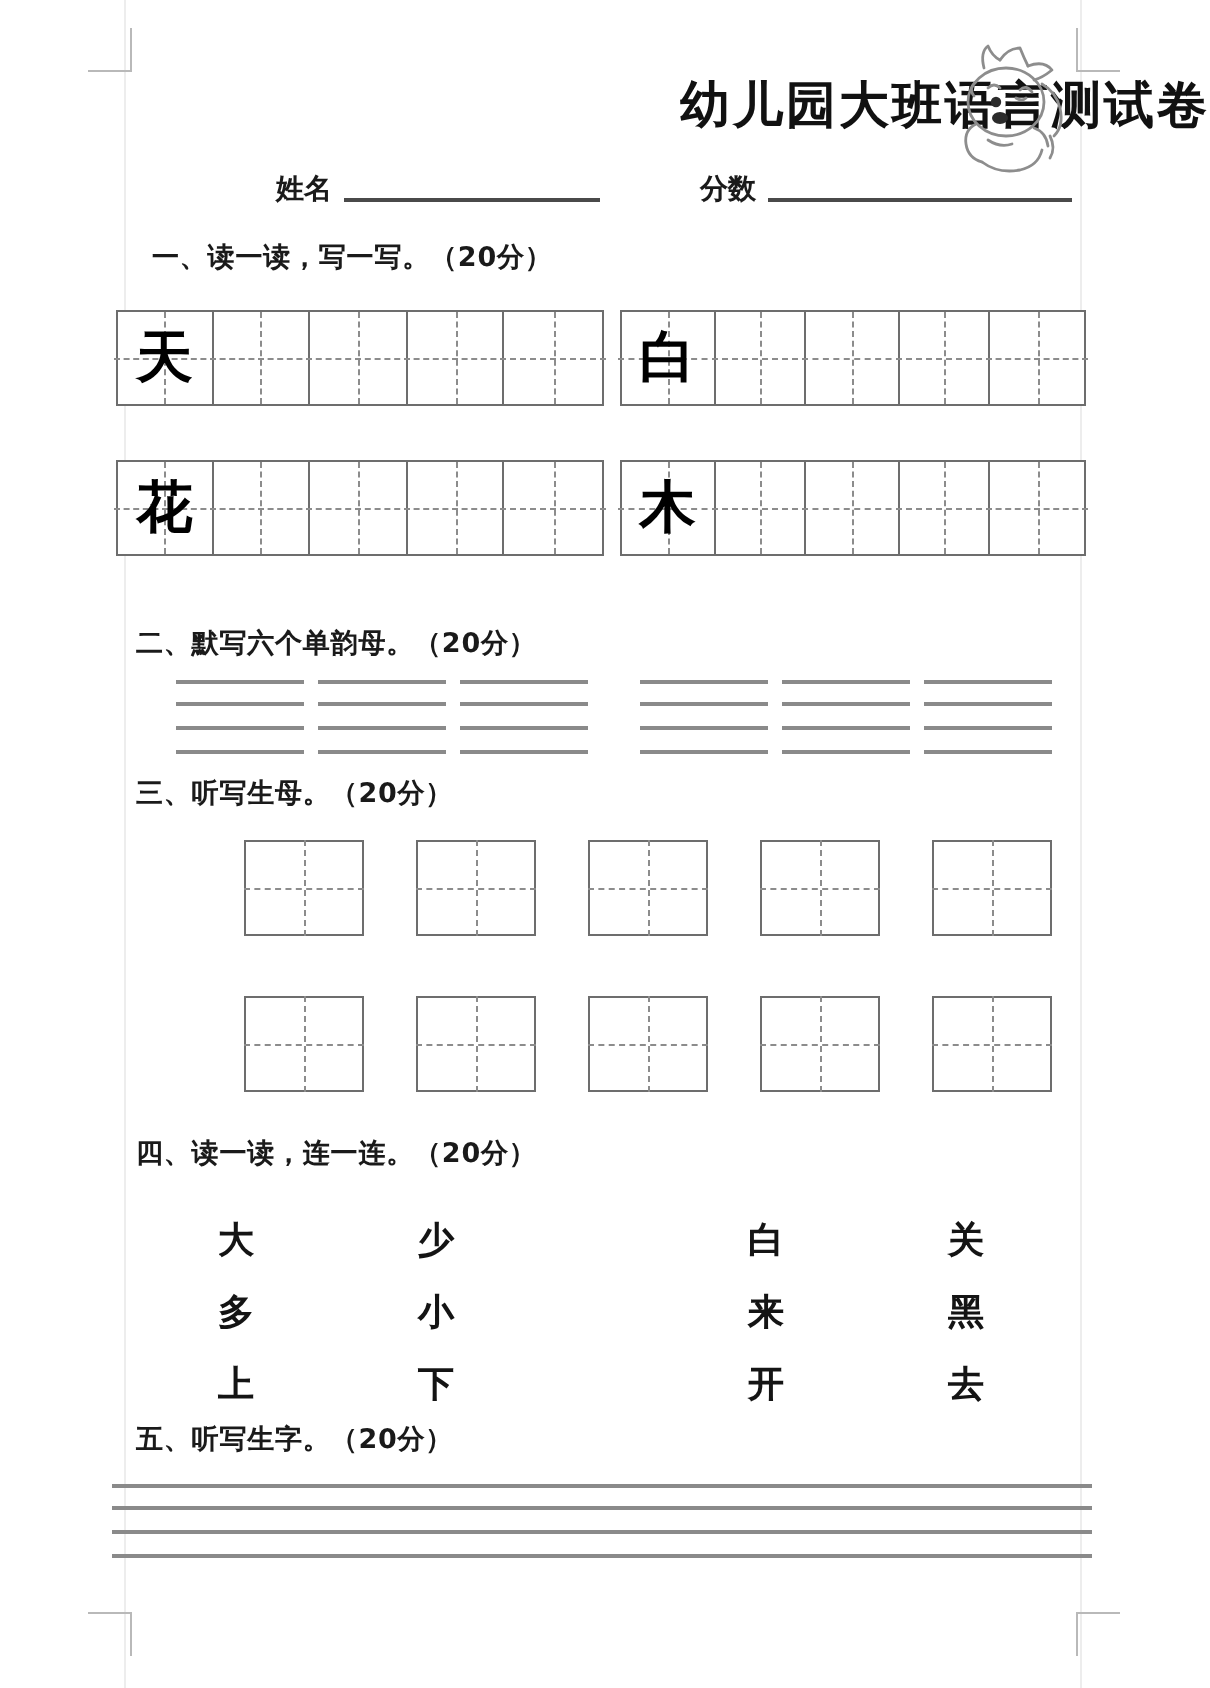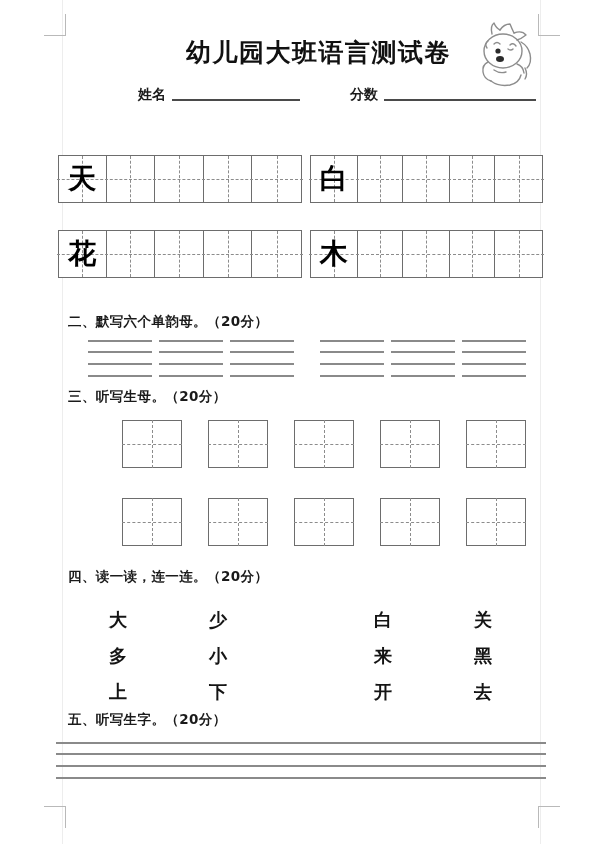--- a/index.html
+++ b/index.html
@@ -58,21 +58,21 @@
   .corner.br { left: 538px; top: 806px; }
   .corner.br .h { left: 0; top: 0; }
   .corner.br .v { left: 0; top: 0; }
 
   
   .paper-title {
     position: absolute;
     left: 0;
     right: 0;
     top: 36px;
-    text-align: center;
+    text-align: right;
     font-family: "DejaVu Sans", sans-serif;
     font-weight: bold;
     font-size: 25px;
     letter-spacing: 1.5px;
     color: #111111;
     margin-left: 32px;
   }
 
   .mascot {
     position: absolute;
@@ -270,20 +270,21 @@
     <div class="field name">
       <span class="lbl">姓名</span>
       <span class="rule"></span>
     </div>
     <div class="field score">
       <span class="lbl">分数</span>
       <span class="rule"></span>
     </div>
   </div>
 
+  <div class="section-title" style="left:76px; top:120px;">一、读一读，写一写。（20分）</div>
 
   <div class="grid-strip" style="left:58px; top:155px; width:244px; height:48px;">
     <div class="cell" style="width:48px;">
       <span class="glyph">天</span>
     </div>
     <div class="cell" style="width:49px;"></div>
     <div class="cell" style="width:49px;"></div>
     <div class="cell" style="width:49px;"></div>
     <div class="cell" style="width:49px;"></div>
   </div>

